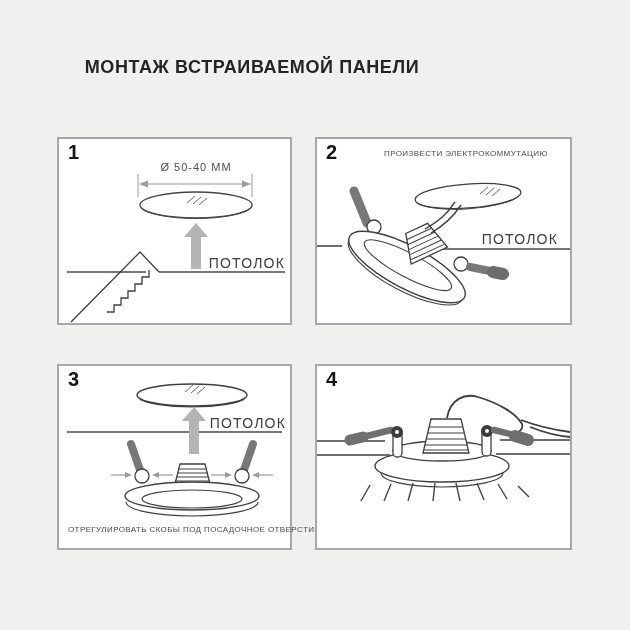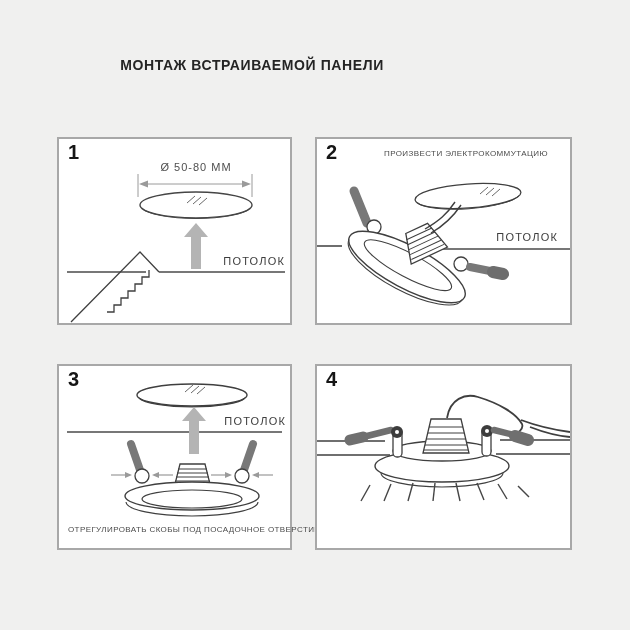--- a/index.html
+++ b/index.html
@@ -3,59 +3,59 @@
 <meta charset="utf-8">
 <style>
   html,body{margin:0;padding:0;}
   body{
     width:630px;height:630px;position:relative;overflow:hidden;
     background:#f0f0ef;
     font-family:"Liberation Sans", sans-serif;
   }
   .page-title{
     position:absolute;left:0;top:57px;width:504px;
-    text-align:center;font-size:14px;font-weight:700;
+    text-align:center;font-size:18px;font-weight:700;
     letter-spacing:.6px;color:#242424;
   }
   .panel{
     position:absolute;background:#fff;border:2px solid #a8a8a8;box-sizing:border-box;
   }
   .panel svg{position:absolute;left:0;top:0;}
   #p1{left:57px;top:137px;width:235px;height:188px;}
   #p2{left:315px;top:137px;width:257px;height:188px;}
   #p3{left:57px;top:364px;width:235px;height:186px;}
   #p4{left:315px;top:364px;width:257px;height:186px;}
   .num{
     position:absolute;left:9px;top:2px;font-size:20px;font-weight:700;color:#161616;
     line-height:1.1;
   }
   .cap{
     position:absolute;font-size:8px;color:#4a4a4a;letter-spacing:.4px;white-space:nowrap;
   }
   #p2 .cap{left:32px;top:10px;margin-left:35px;}
   #p3 .cap{left:9px;top:159px;}
   .ceil{
-    position:absolute;font-size:11px;color:#3d3d3d;letter-spacing:1.2px;white-space:nowrap;
+    position:absolute;font-size:14px;color:#3d3d3d;letter-spacing:1.2px;white-space:nowrap;
   }
   #p1 .ceil{right:5px;top:116px;}
   #p2 .ceil{right:12px;top:92px;}
   #p3 .ceil{right:4px;top:49px;}
   .dim{
     position:absolute;left:57px;top:22px;width:160px;text-align:center;
     font-size:11px;color:#4f4f4f;letter-spacing:1px;white-space:nowrap;
   }
 </style>
 </head>
 <body>
 
 <div class="page-title">МОНТАЖ ВСТРАИВАЕМОЙ ПАНЕЛИ</div>
 
 <section class="panel" id="p1">
   <span class="num">1</span>
-  <span class="dim">Ø 50-80 ММ</span>
+  <span class="dim">Ø 50-40 ММ</span>
   <span class="ceil">ПОТОЛОК</span>
   <svg width="231" height="184" viewBox="0 0 231 184">
     <g stroke="#9a9a9a" stroke-width="1" fill="none">
       <line x1="79" y1="35" x2="79" y2="58"></line>
       <line x1="193" y1="35" x2="193" y2="58"></line>
       <line x1="86" y1="45" x2="186" y2="45"></line>
       <polygon points="80,45 89,41.5 89,48.5" fill="#9a9a9a" stroke="none"></polygon>
       <polygon points="192,45 183,41.5 183,48.5" fill="#9a9a9a" stroke="none"></polygon>
     </g>
     <g stroke="#454545" stroke-width="1.4" fill="#fff">

